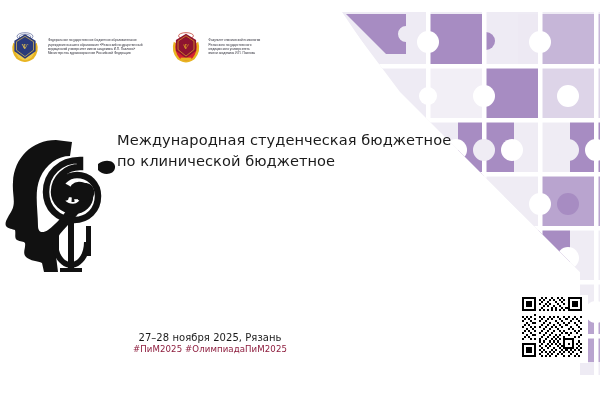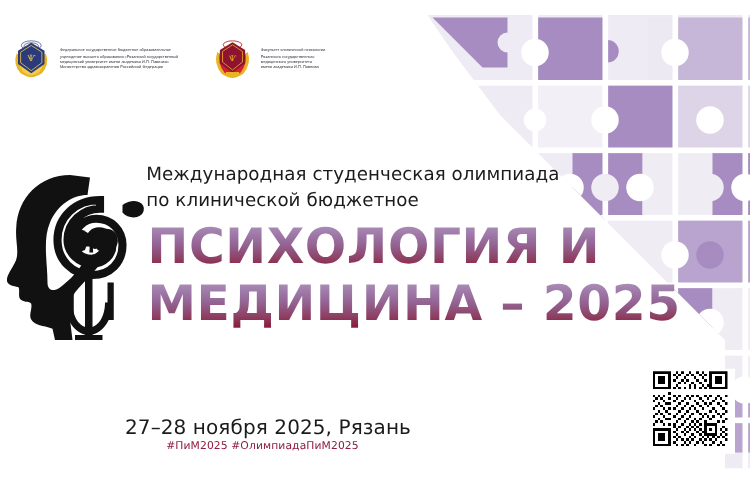--- a/index.html
+++ b/index.html
@@ -116,21 +116,21 @@
   #datebar {
     position: absolute;
     left: 100px;
     top: 320px;
     z-index: 6;
     text-align: center;
     width: 220px;
   }
   #event-date {
     font-family: "DejaVu Sans", sans-serif;
-    font-size: 16px;
+    font-size: 10px;
     color: #1b1b1b;
     letter-spacing: 0.005em;
     white-space: nowrap;
   }
   #hashtags {
     margin-top: 1px;
     font-family: "DejaVu Sans", sans-serif;
     font-size: 8.6px;
     color: #8d1c3d;
     letter-spacing: 0.01em;
@@ -340,28 +340,24 @@
       <rect x="56" y="96" width="5" height="30"></rect>
       <rect x="88" y="96" width="5" height="30"></rect>
       <rect x="70" y="92" width="6" height="50"></rect>
       <path d="M54 112 C54 128 64 138 73 138 C82 138 92 128 92 112 L86 112
                C86 124 80 132 73 132 C66 132 60 124 60 112 Z"></path>
       <rect x="62" y="138" width="22" height="4.5"></rect>
     </g>
   </svg>
 
   <div id="subtitle">
-    <div>Международная студенческая олимпиада</div>
+    <div>Международная студенческая бюджетное</div>
     <div>по клинической бюджетное</div>
   </div>
 
-  <div id="headline">
-    <span class="hl-line">ПСИХОЛОГИЯ И</span>
-    <span class="hl-line">МЕДИЦИНА – 2025</span>
-  </div>
 
   <div id="datebar">
     <div id="event-date">27–28 ноября 2025, Рязань</div>
     <div id="hashtags">#ПиМ2025 #ОлимпиадаПиМ2025</div>
   </div>
 
   <div id="qr-code">
     <svg viewBox="0 0 29 29" width="60" height="60" shape-rendering="crispEdges">
       <rect width="29" height="29" fill="#ffffff"></rect>
       <g fill="#000000">

